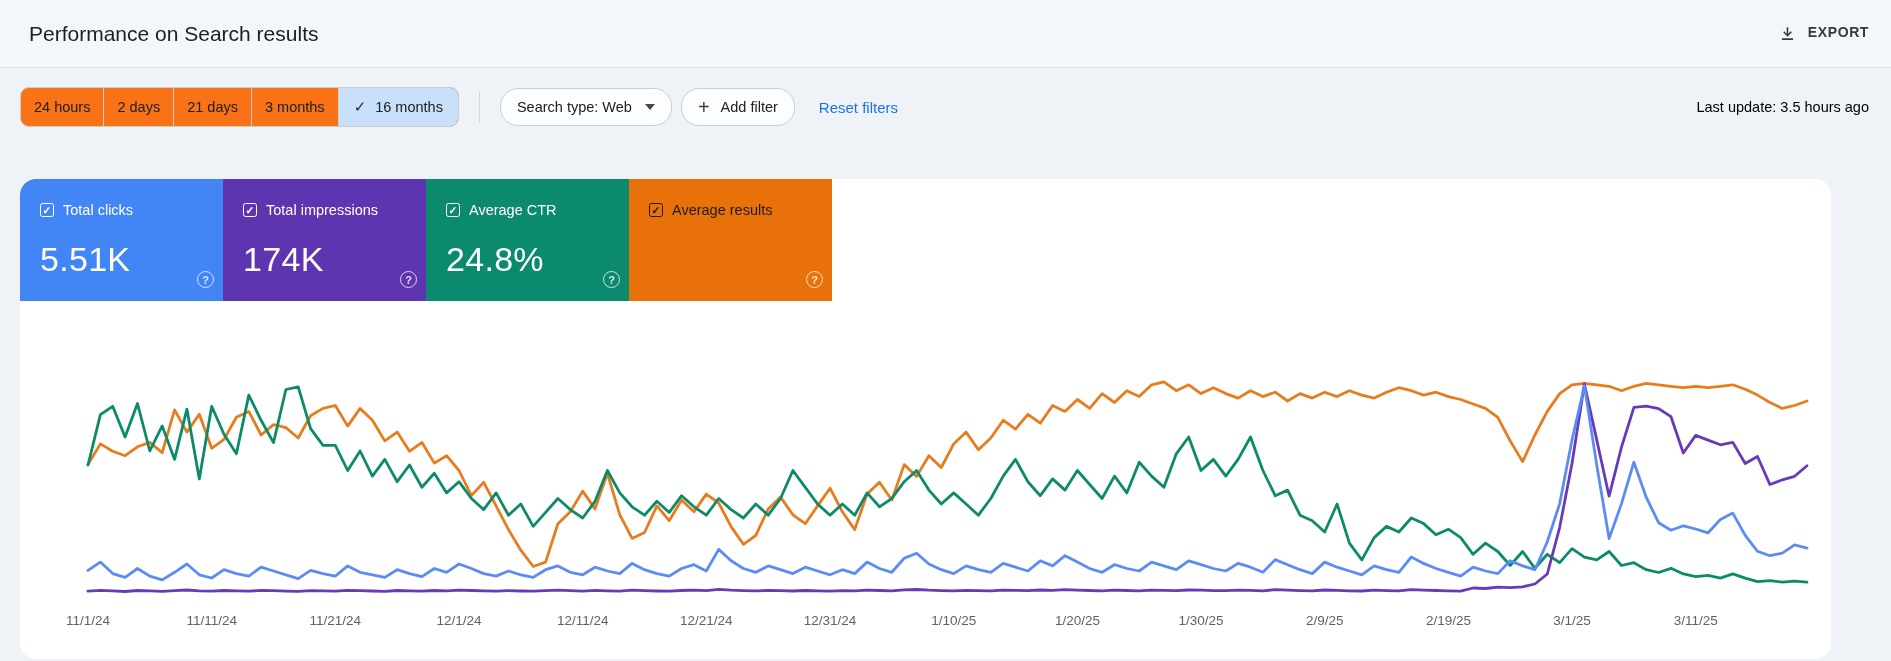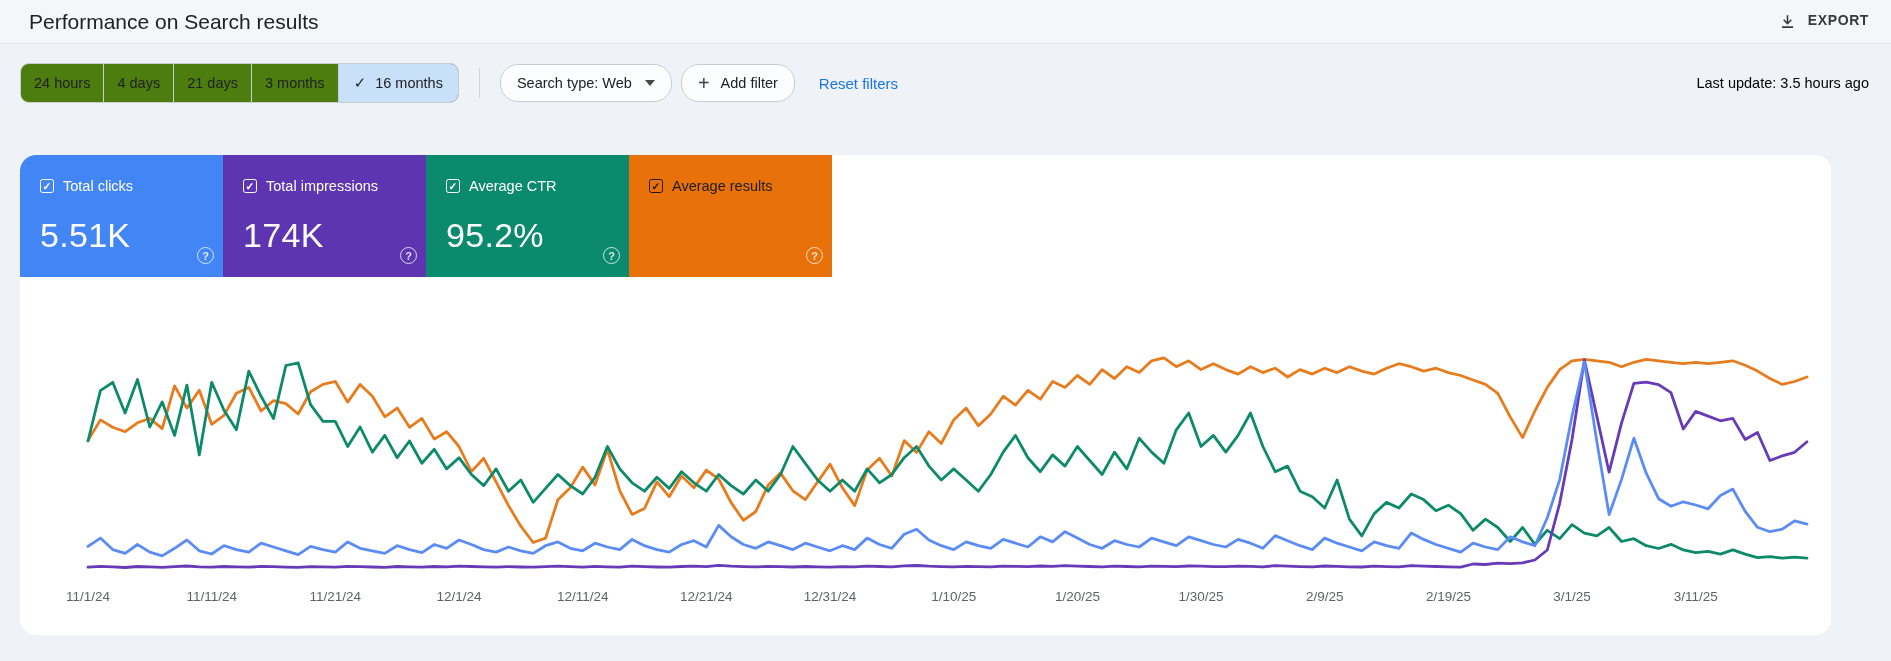--- a/index.html
+++ b/index.html
@@ -6,42 +6,42 @@
   html,body { margin:0; padding:0; }
   body {
     width:1891px; height:661px;
     background:#eff3f7;
     font-family:"Liberation Sans", sans-serif;
     color:#202124;
     overflow:hidden;
   }
   
   .app-header {
-    height:44px; display:flex; align-items:center; justify-content:space-between;
+    height:68px; display:flex; align-items:center; justify-content:space-between;
     padding:0 12px 0 29px;
     border-bottom:1px solid #dde3ea;
     background:#f4f7fa;
     gap:27px;
   }
   .page-title { font-size:21px; font-weight:400; color:#202124; margin:0; }
   .export-btn {
     display:flex; gap:11px;
     background:none; border:none; cursor:pointer;
     font-family:inherit; font-size:14px; font-weight:700; letter-spacing:0.6px;
     color:#37393b; padding:8px 10px;
   }
   .export-btn svg { display:block; }
   
   .filter-row {
     display:flex; align-items:center;
     padding:19px 12px 0 20px;
   }
   .chip-group {
     display:inline-flex; border:1px solid #c9cdd2; border-radius:9px;
-    overflow:hidden; background:#4d7c0f;
+    overflow:hidden; background:#f97316;
   }
   .seg {
     display:flex; align-items:center; gap:9px;
     height:38px; padding:0 13px;
     border:none; border-right:1px solid #c9cdd2; background:transparent;
     font-family:inherit; font-size:14.5px; color:#202124; cursor:pointer; white-space:nowrap;
   }
   .seg:last-child { border-right:none; }
   .seg.selected { background:#c8e0f9; padding:0 15px; }
   .seg .check { font-size:15px; color:#1f1f1f; }
@@ -108,21 +108,21 @@
     <span>EXPORT</span>
   </button>
 </header>
 
 <div class="filter-row">
   <div class="chip-group">
     <button class="seg">
       <span>24 hours</span>
     </button>
     <button class="seg">
-      <span>4 days</span>
+      <span>2 days</span>
     </button>
     <button class="seg">
       <span>21 days</span>
     </button>
     <button class="seg">
       <span>3 months</span>
     </button>
     <button class="seg selected">
       <span class="check">✓</span>
       <span>16 months</span>
@@ -165,21 +165,21 @@
       </div>
       <div class="metric-value">174K</div>
       <span class="help">?</span>
     </div>
 
     <div class="metric-card ctr">
       <div class="metric-label">
         <span class="cb">✓</span>
         <span>Average CTR</span>
       </div>
-      <div class="metric-value">95.2%</div>
+      <div class="metric-value">24.8%</div>
       <span class="help">?</span>
     </div>
 
     <div class="metric-card position">
       <div class="metric-label">
         <span class="cb">✓</span>
         <span>Average results</span>
       </div>
       <span class="help">?</span>
     </div>

